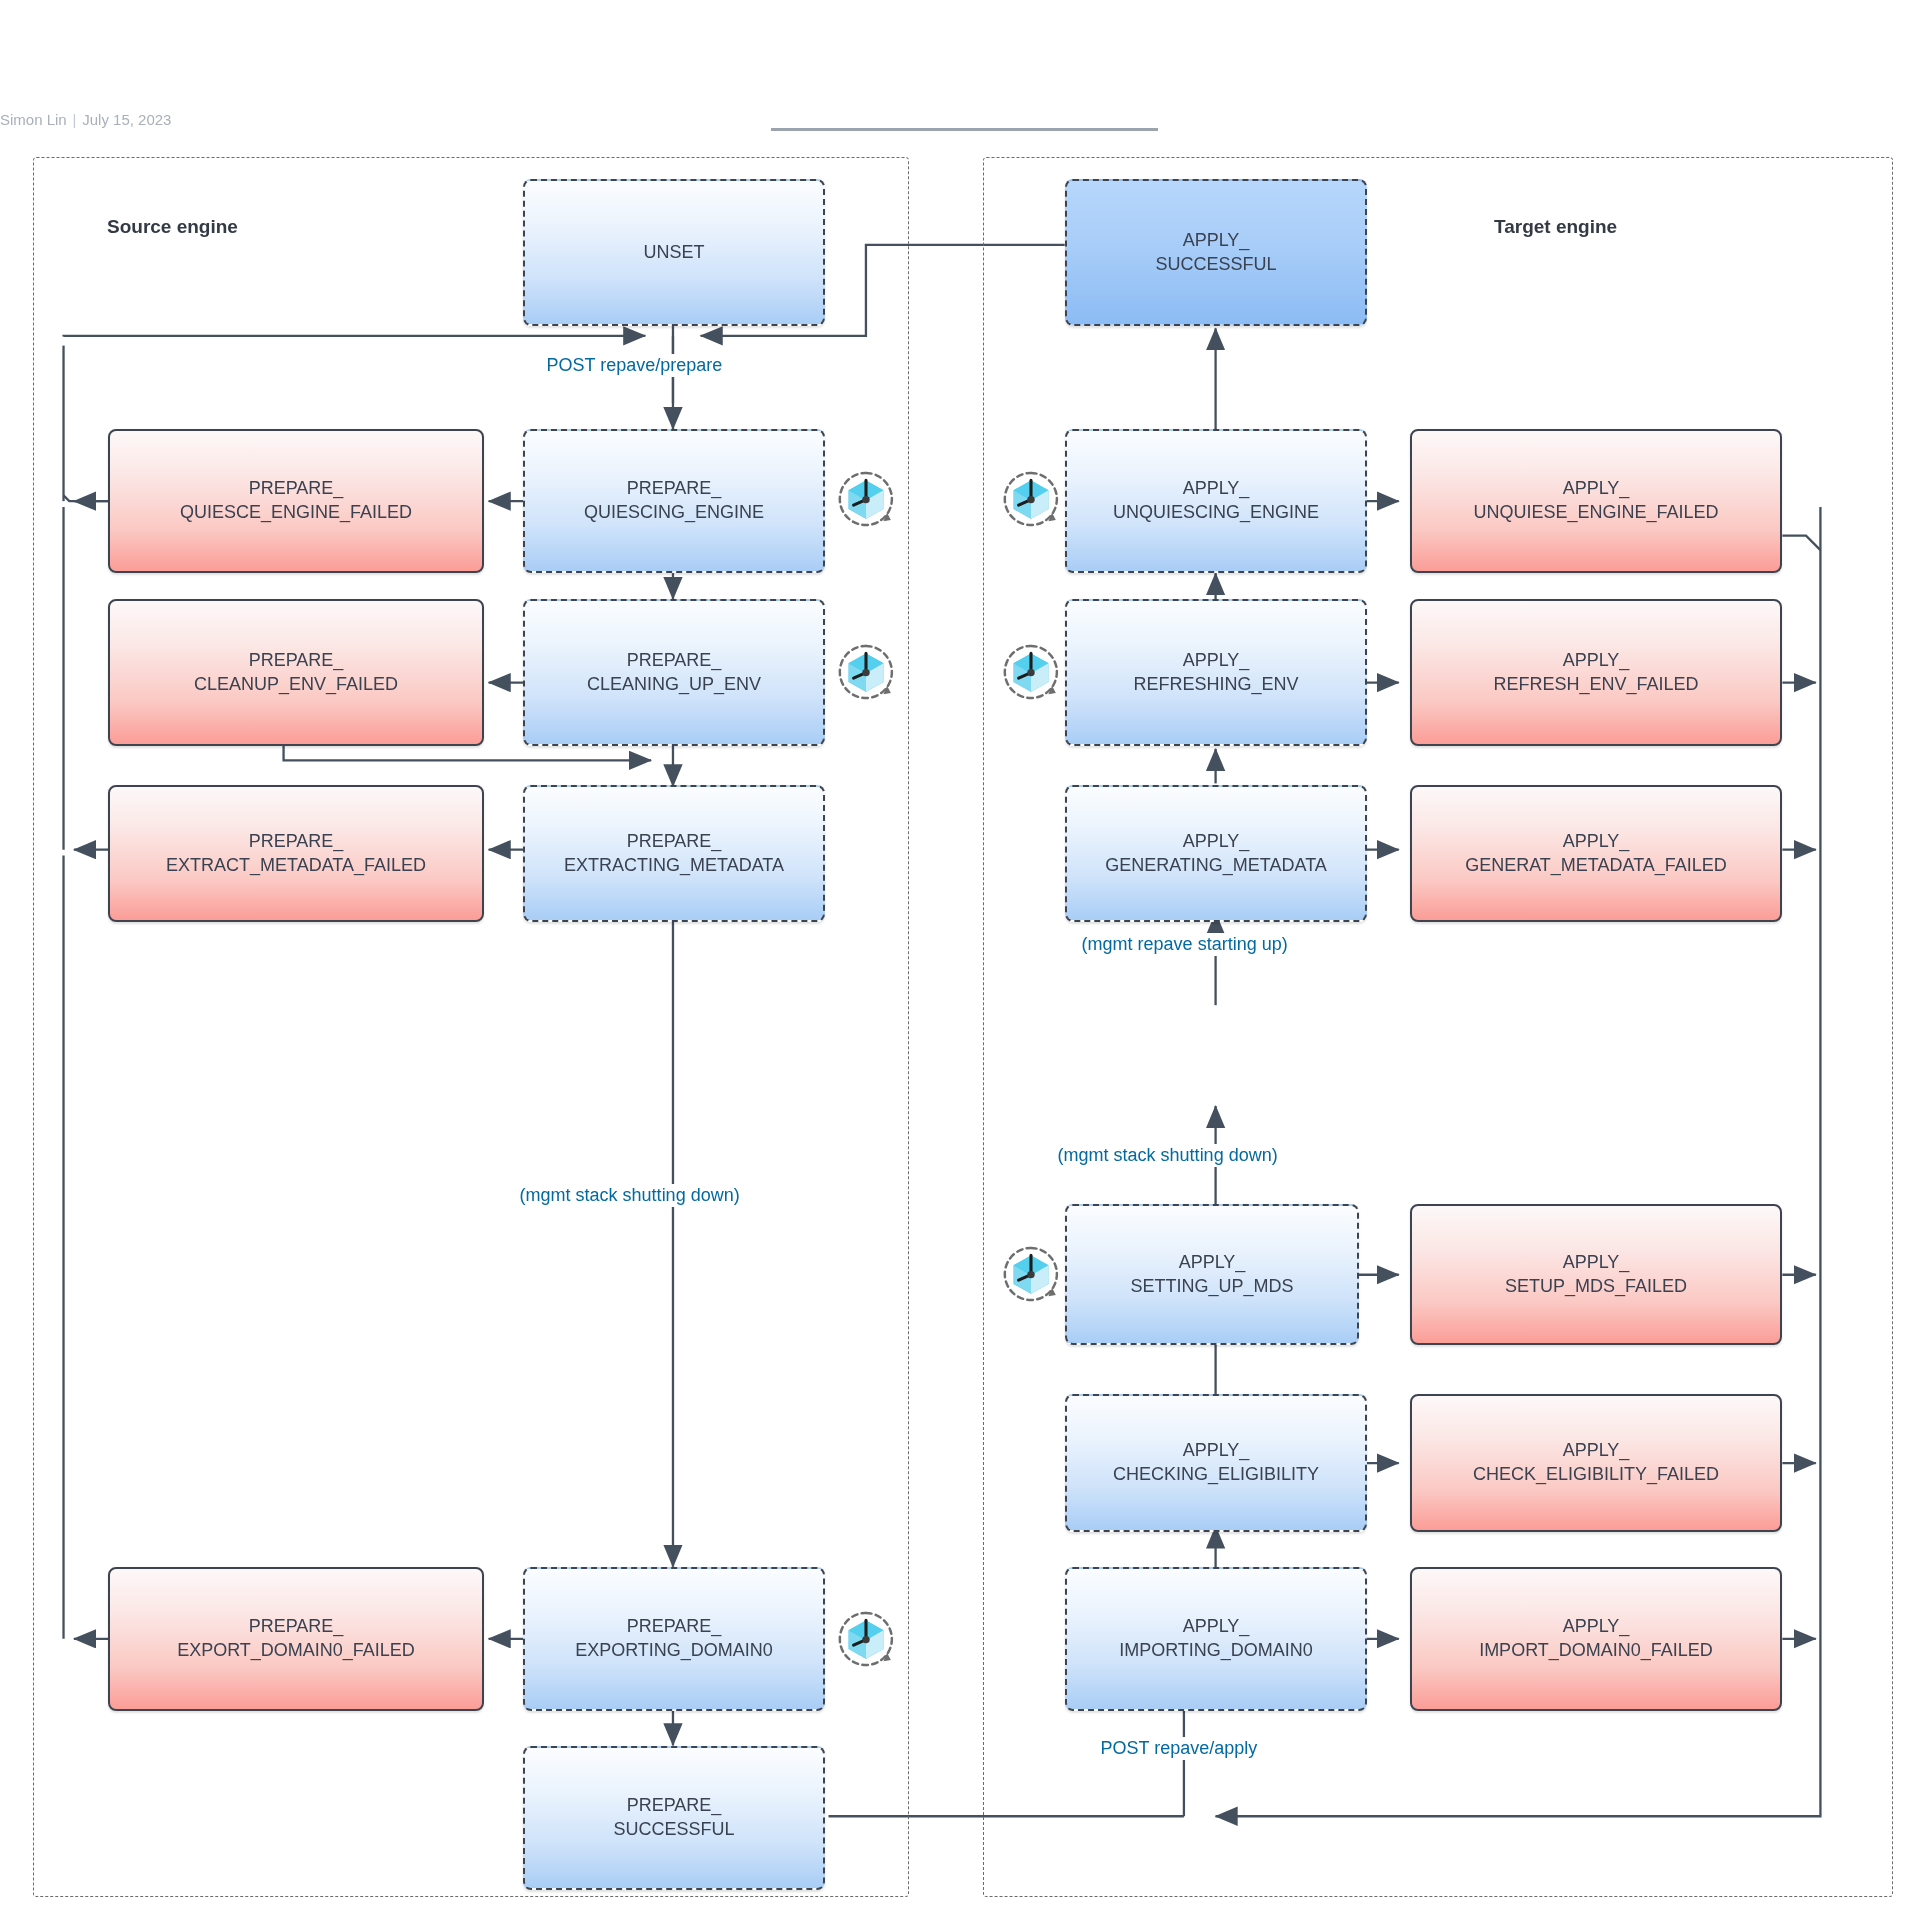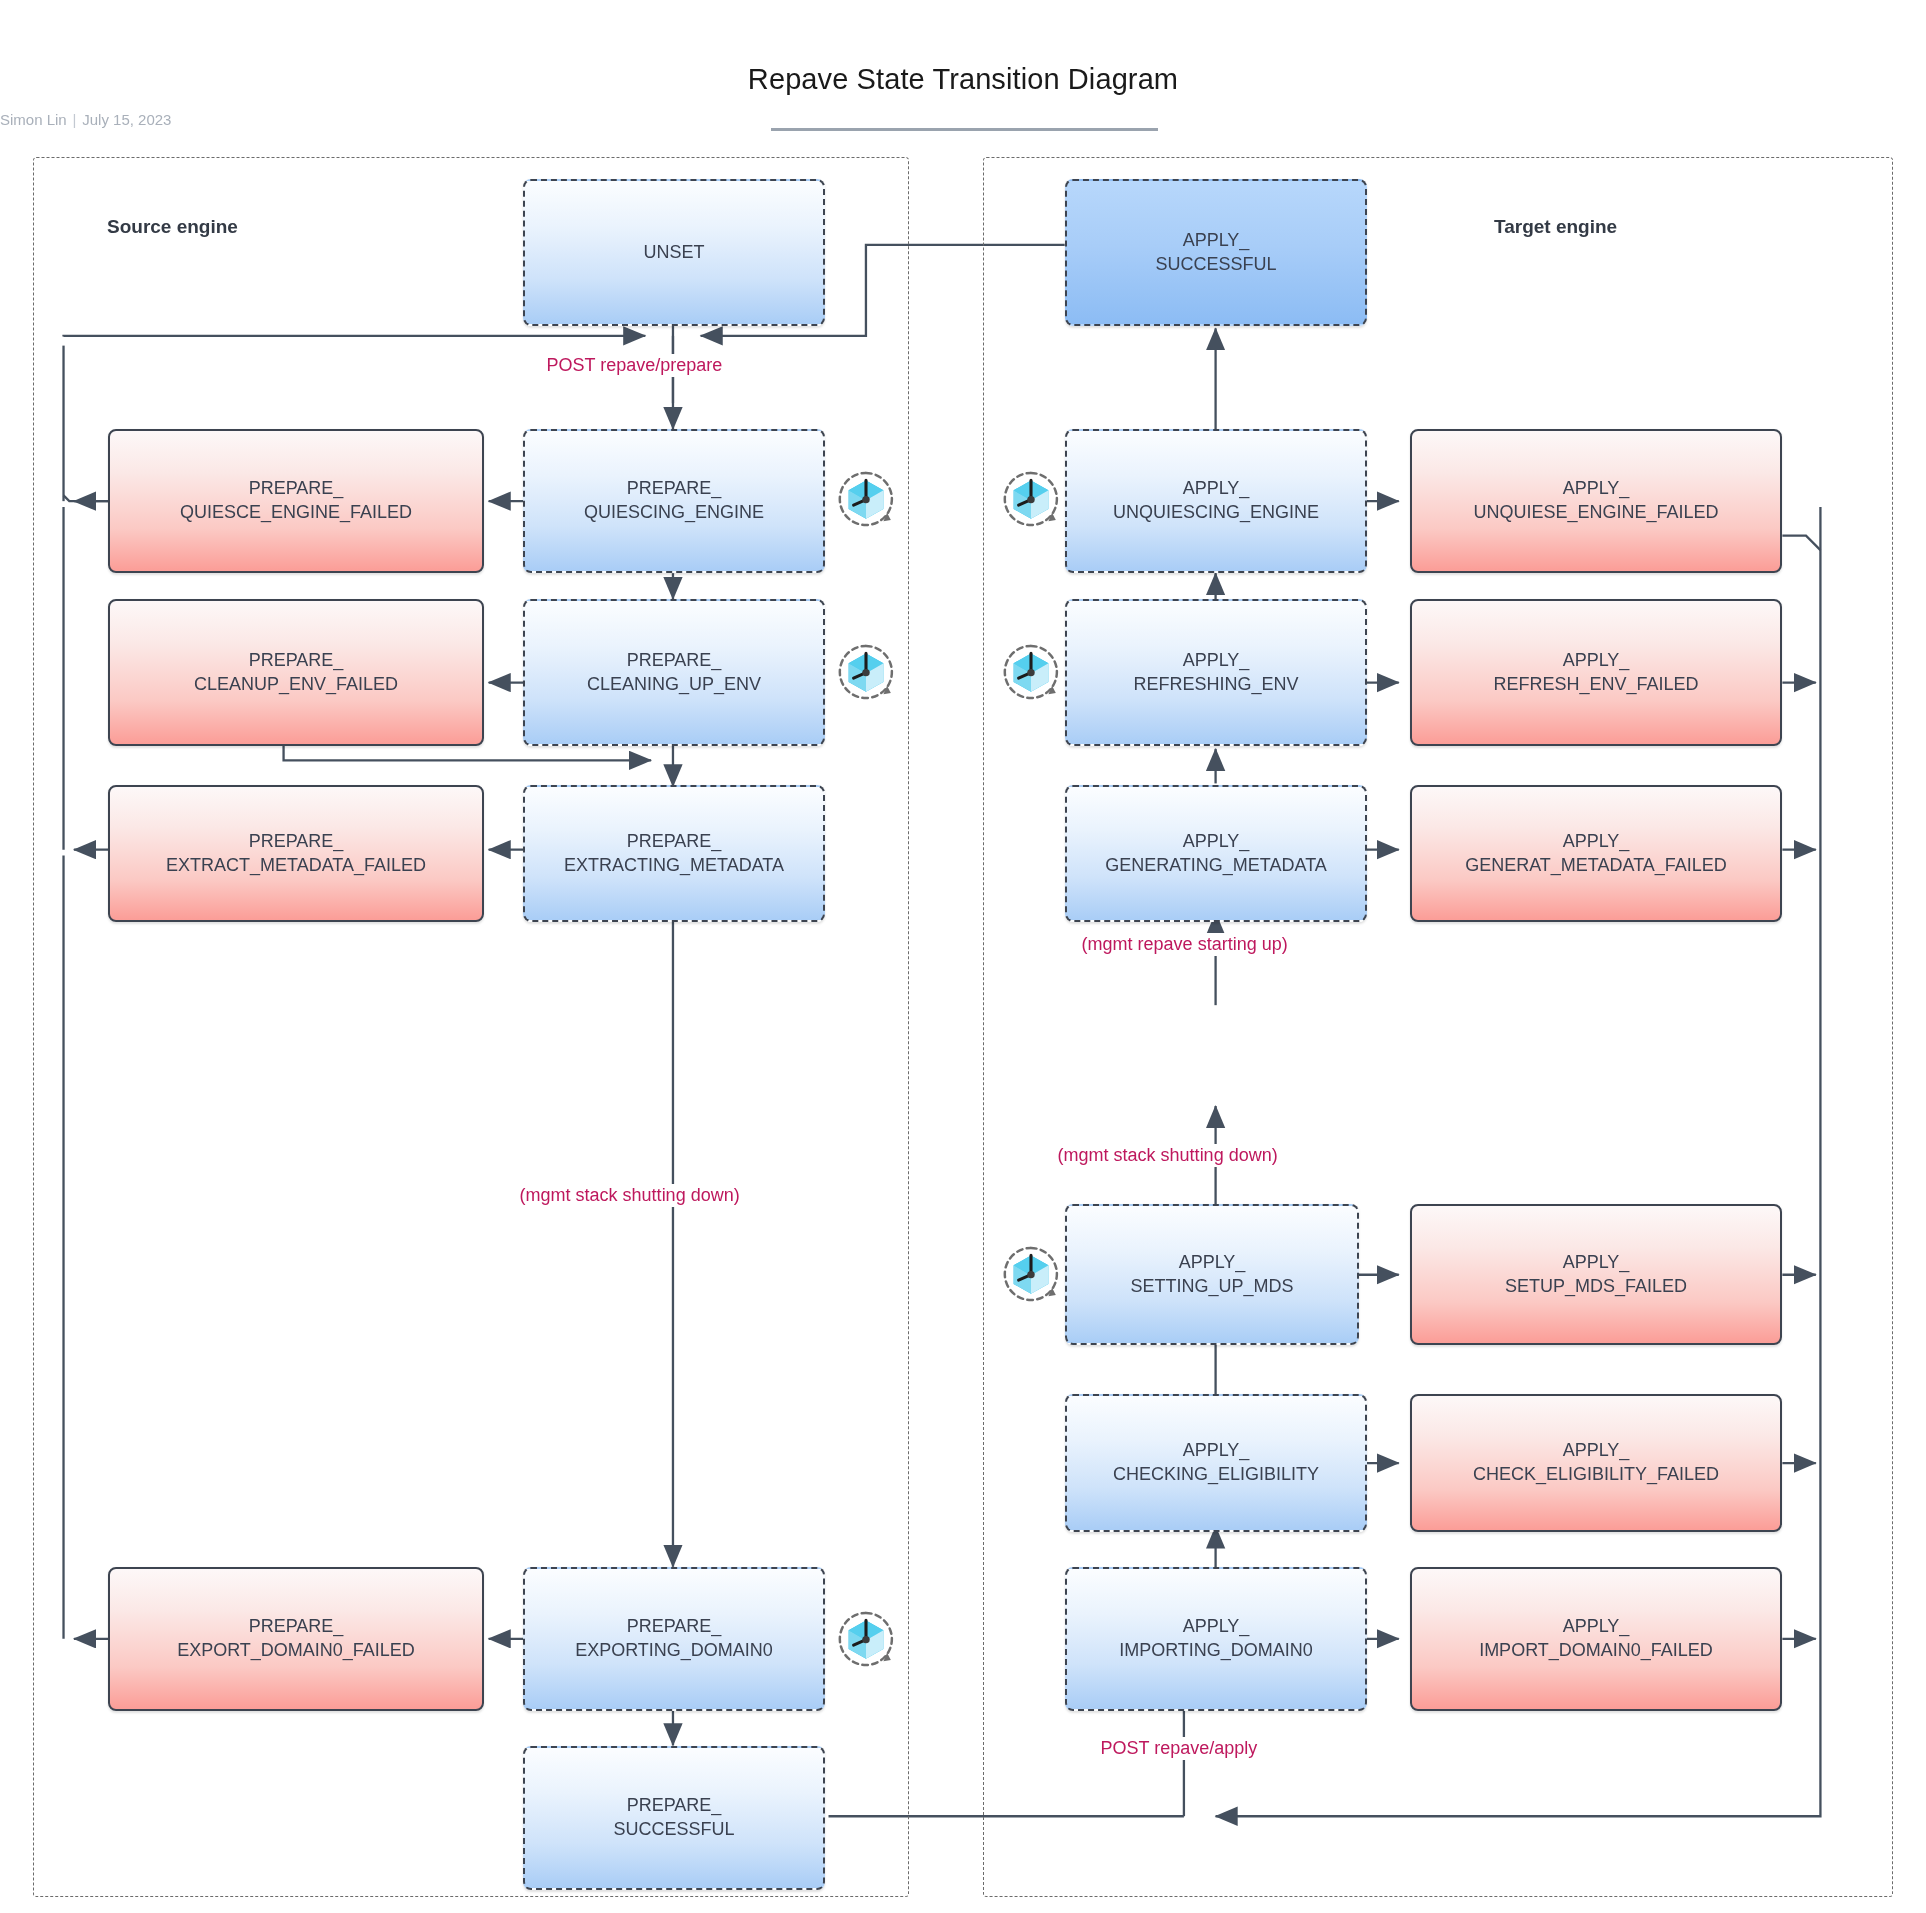--- a/index.html
+++ b/index.html
@@ -65,38 +65,37 @@
     background:linear-gradient(to bottom,#b7d7fb 0%,#a8cdf8 45%,#8cbcf4 100%);
   }
   .node.red {
     border:2.3px solid #3d4450;
     background:linear-gradient(to bottom,#fdf8f8 0%,#fbe8e6 30%,#fbc9c4 70%,#fb9d97 100%);
   }
 
   
   .edge-label {
     position:absolute;
-    font-size:18px; color:#be185d;
+    font-size:18px; color:#0369a1;
     white-space:nowrap;
     background:#ffffff;
     padding:1.2px 4.6px;
   }
 
   
   svg.wires { position:absolute; left:0; top:0; width:1926px; height:1913px; pointer-events:none; }
 
   
   .timer { position:absolute; width:62px; height:62px; }
 </style>
 </head>
 <body>
 
 <div id="stage">
 
-  <div class="title">Repave State Transition Diagram</div>
   <div class="subtitle">
     <span>Simon Lin</span><span class="sep">|</span><span>July 15, 2023</span>
   </div>
   <div class="title-rule"></div>
 
   <svg class="wires" viewBox="0 0 3343 3321">
     <defs>
       <marker id="ah" markerWidth="12" markerHeight="12" refX="9.6" refY="4.2" orient="auto" markerUnits="strokeWidth">
         <path d="M0,0 L10,4.2 L0,8.4 z" fill="#45505e"></path>
       </marker>

